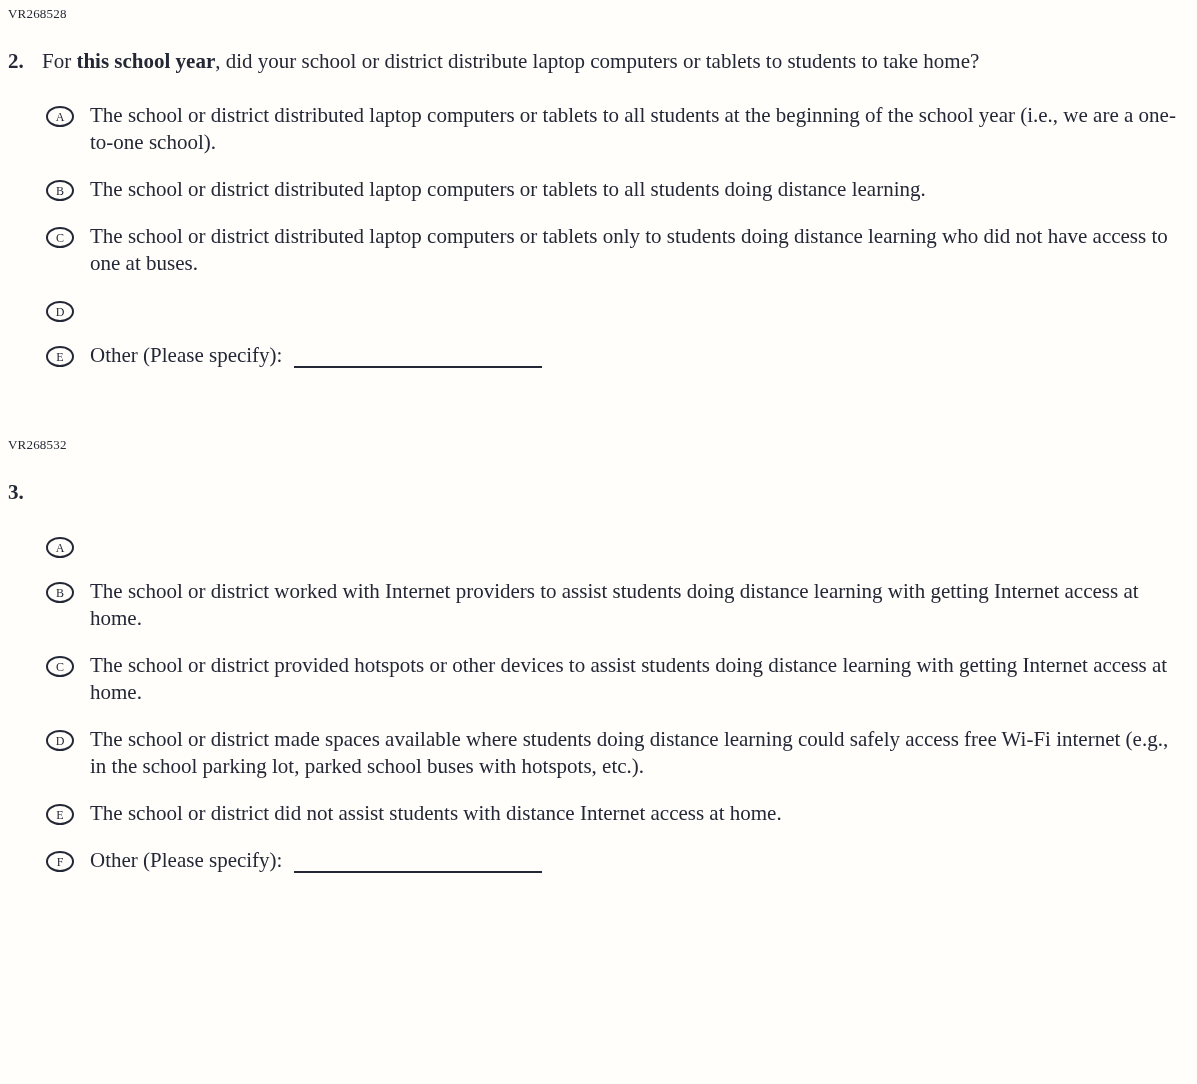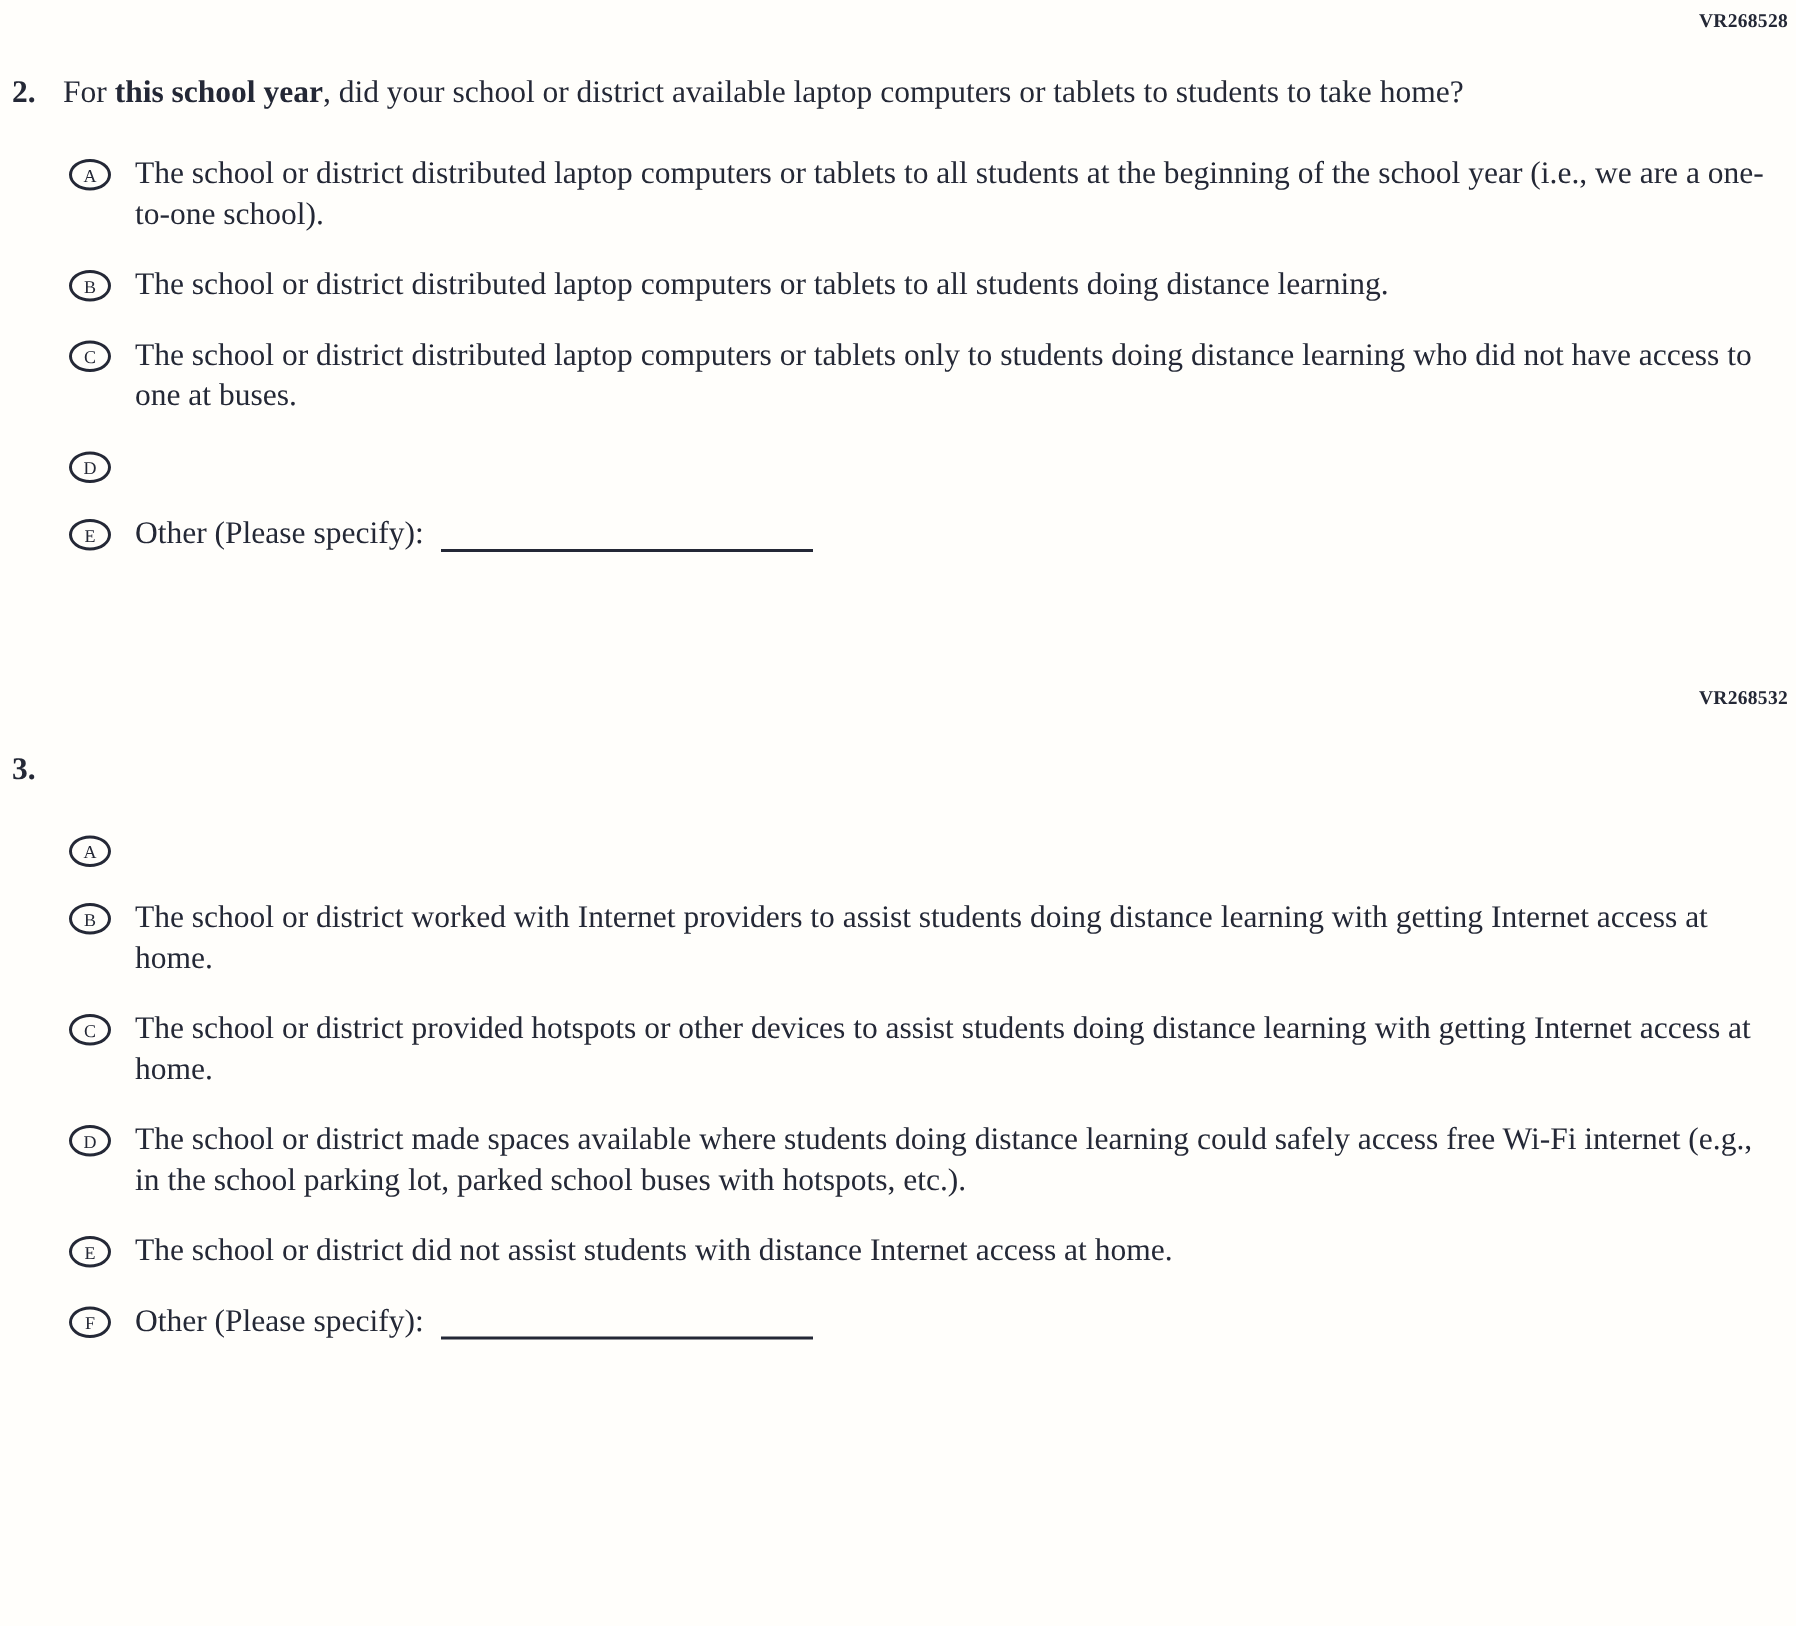--- a/index.html
+++ b/index.html
@@ -11,28 +11,26 @@
   body{
     background:var(--page);
     color:var(--ink);
     font-family:"Liberation Serif","DejaVu Serif",serif;
     font-size:21px;
     line-height:27px;
     padding:6px 5px 0 8px;
     overflow:hidden;
   }
   .code-row{
-    text-align:right;
     font-size:13px;
     line-height:16px;
     letter-spacing:.2px;
-    font-weight:bold;
   }
   .code-row.second{
-    margin-top:88px;
+    margin-top:68px;
   }
   .question{
     display:flex;
     margin-top:26px;
   }
   .q-num{
     flex:0 0 34px;
     font-weight:bold;
   }
   .q-text{flex:1;}
@@ -75,21 +73,21 @@
 </head>
 <body>
 
 <div class="code-row">
   <span>VR268528</span>
 </div>
 
 <div class="question">
   <div class="q-num">2.</div>
   <div class="q-text q2-width">
-    <span>For </span><b>this school year</b><span>, did your school or district available laptop computers or tablets to students to take home?</span>
+    <span>For </span><b>this school year</b><span>, did your school or district distribute laptop computers or tablets to students to take home?</span>
   </div>
 </div>
 
 <div class="options">
   <div class="option">
     <div class="bubble">A</div>
     <div class="opt-text">The school or district distributed laptop computers or tablets to all students at the beginning of the school year (i.e., we are a one-to-one school).</div>
   </div>
   <div class="option">
     <div class="bubble">B</div>

